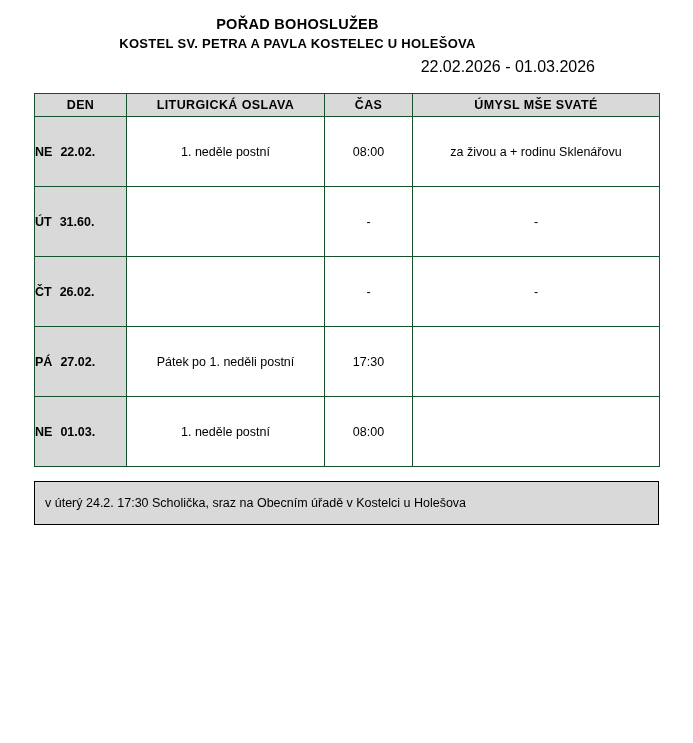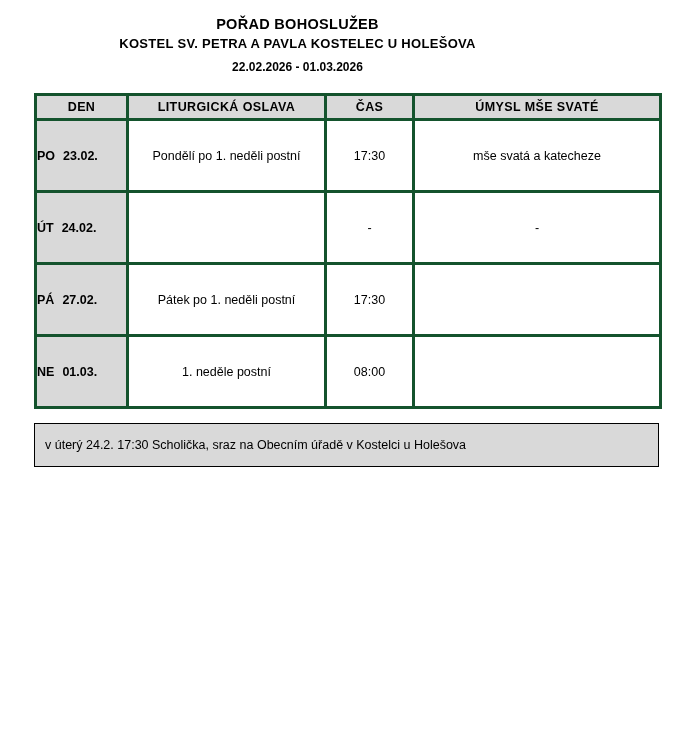--- a/index.html
+++ b/index.html
@@ -32,37 +32,38 @@
     letter-spacing: 0.3px;
     line-height: 20px;
   }
   .header .line2 {
     font-size: 13px;
     font-weight: bold;
     letter-spacing: 0.3px;
     line-height: 20px;
   }
   .header .line3 {
-    font-size: 12px;
-    font-weight: bold;
+    font-size: 16px;
+    font-weight: normal;
     line-height: 20px;
     padding-top: 3px;
+    text-align: right;
   }
 
   .table-wrap {
     margin: 16px 34px 0 34px;
     width: 625px;
   }
   table.schedule {
     border-collapse: collapse;
     width: 625px;
     table-layout: fixed;
   }
   table.schedule th, table.schedule td {
-    border: 3px solid #14532d;
+    border: 1px solid #14532d;
     padding: 0;
   }
   table.schedule thead th {
     background: #d9d9d9;
     font-size: 12.5px;
     font-weight: bold;
     height: 22px;
     text-align: center;
     letter-spacing: 0.4px;
   }
@@ -134,27 +135,33 @@
       <thead>
         <tr>
           <th>DEN</th>
           <th>LITURGICKÁ OSLAVA</th>
           <th>ČAS</th>
           <th>ÚMYSL MŠE SVATÉ</th>
         </tr>
       </thead>
       <tbody>
         <tr>
-          <td class="day"><span>PO</span><span class="daynum">23.02.</span></td>
-          <td class="lit">Pondělí po 1. neděli postní</td>
-          <td class="cas">17:30</td>
-          <td class="umysl">mše svatá a katecheze</td>
+          <td class="day"><span>NE</span><span class="daynum">22.02.</span></td>
+          <td class="lit">1. neděle postní</td>
+          <td class="cas">08:00</td>
+          <td class="umysl">za živou a + rodinu Sklenářovu</td>
         </tr>
         <tr>
-          <td class="day"><span>ÚT</span><span class="daynum">24.02.</span></td>
+          <td class="day"><span>ÚT</span><span class="daynum">31.60.</span></td>
+          <td class="lit"></td>
+          <td class="cas">-</td>
+          <td class="umysl">-</td>
+        </tr>
+        <tr>
+          <td class="day"><span>ČT</span><span class="daynum">26.02.</span></td>
           <td class="lit"></td>
           <td class="cas">-</td>
           <td class="umysl">-</td>
         </tr>
         <tr>
           <td class="day"><span>PÁ</span><span class="daynum">27.02.</span></td>
           <td class="lit">Pátek po 1. neděli postní</td>
           <td class="cas">17:30</td>
           <td class="umysl"></td>
         </tr>

